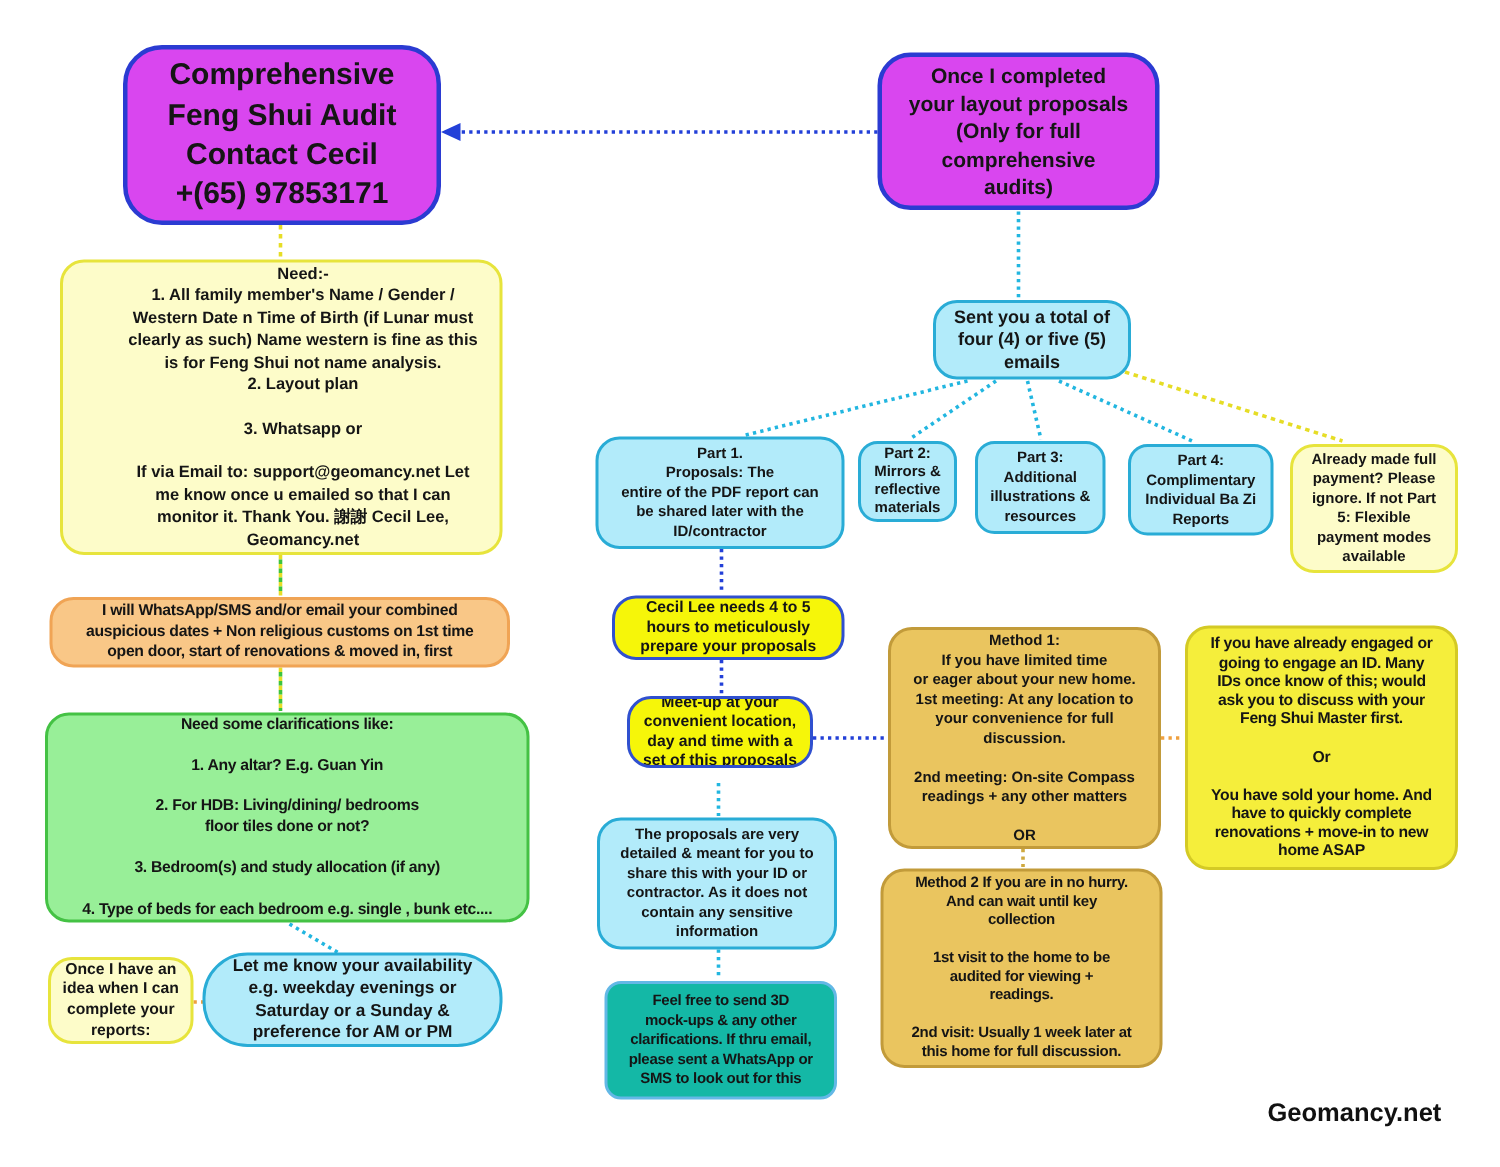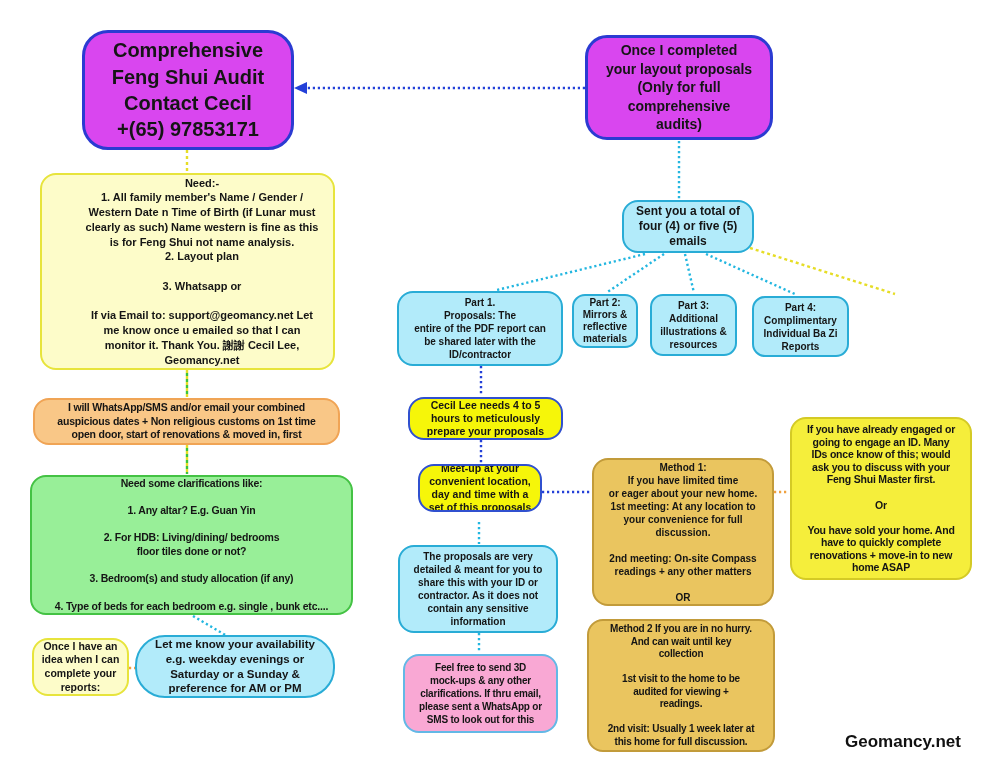--- a/index.html
+++ b/index.html
@@ -14,23 +14,23 @@
     box-sizing:border-box;border-radius:16px;border:2px solid #888;
     padding:3px 5px;line-height:1.3;overflow:hidden;
   }
   
   .fill-blue{background:#d946ef;border-color:#2b3bd2;}
   .fill-paleyellow{background:#fdfcc9;border-color:#e7e43c;}
   .fill-orange{background:#f9c787;border-color:#f0a455;}
   .fill-green{background:#98ef98;border-color:#44c244;}
   .fill-cyan{background:#b2ebfa;border-color:#29acd6;}
   .fill-brightyellow{background:#f6f609;border-color:#3050cf;border-width:2.5px;}
-  .fill-gold{background:#eac55f;border-color:#c29b3a;margin-top:40px;}
+  .fill-gold{background:#eac55f;border-color:#c29b3a;}
   .fill-vividyellow{background:#f5ee3b;border-color:#d4ca25;}
-  .fill-pink{background:#f9a8d4;border-color:#63b8e6;}
+  .fill-pink{background:#14b8a6;border-color:#63b8e6;border-radius:11px;}
   
   .b-contact{left:82px;top:30px;width:212px;height:120px;font-size:20px;border-radius:26px;border-width:3px;line-height:1.32;}
   .b-completed{left:585px;top:35px;width:188px;height:105px;font-size:14px;border-radius:22px;border-width:3px;line-height:1.32;}
   .b-need{left:40px;top:173px;width:295px;height:197px;font-size:11px;line-height:1.34;padding-left:34px;}
   .b-whatsapp{left:33px;top:398px;width:307px;height:47px;font-size:10.5px;letter-spacing:-0.2px;}
   .b-clarify{left:30px;top:475px;width:323px;height:140px;font-size:10.5px;letter-spacing:-0.2px;}
   .b-reports{left:32px;top:638px;width:97px;height:58px;font-size:10.5px;}
   .b-avail{left:135px;top:635px;width:200px;height:63px;font-size:11.5px;border-radius:30px;}
   .b-sent{left:622px;top:200px;width:132px;height:53px;font-size:12px;line-height:1.25;}
   .b-part1{left:397px;top:291px;width:166px;height:75px;font-size:10px;}
@@ -156,20 +156,26 @@
 reflective
 materials</div>
   <div class="box fill-cyan b-part3">Part 3:
 Additional
 illustrations &amp;
 resources</div>
   <div class="box fill-cyan b-part4">Part 4:
 Complimentary
 Individual Ba Zi
 Reports</div>
+  <div class="box fill-paleyellow b-payment">Already made full
+payment? Please
+ignore. If not Part
+5: Flexible
+payment modes
+available</div>
   <div class="box fill-brightyellow b-prepare">Cecil Lee needs 4 to 5
 hours to meticulously
 prepare your proposals</div>
   <div class="box fill-brightyellow b-meetup">Meet-up at your
 convenient location,
 day and time with a
 set of this proposals</div>
   <div class="box fill-cyan b-detail">The proposals are very
 detailed &amp; meant for you to
 share this with your ID or

